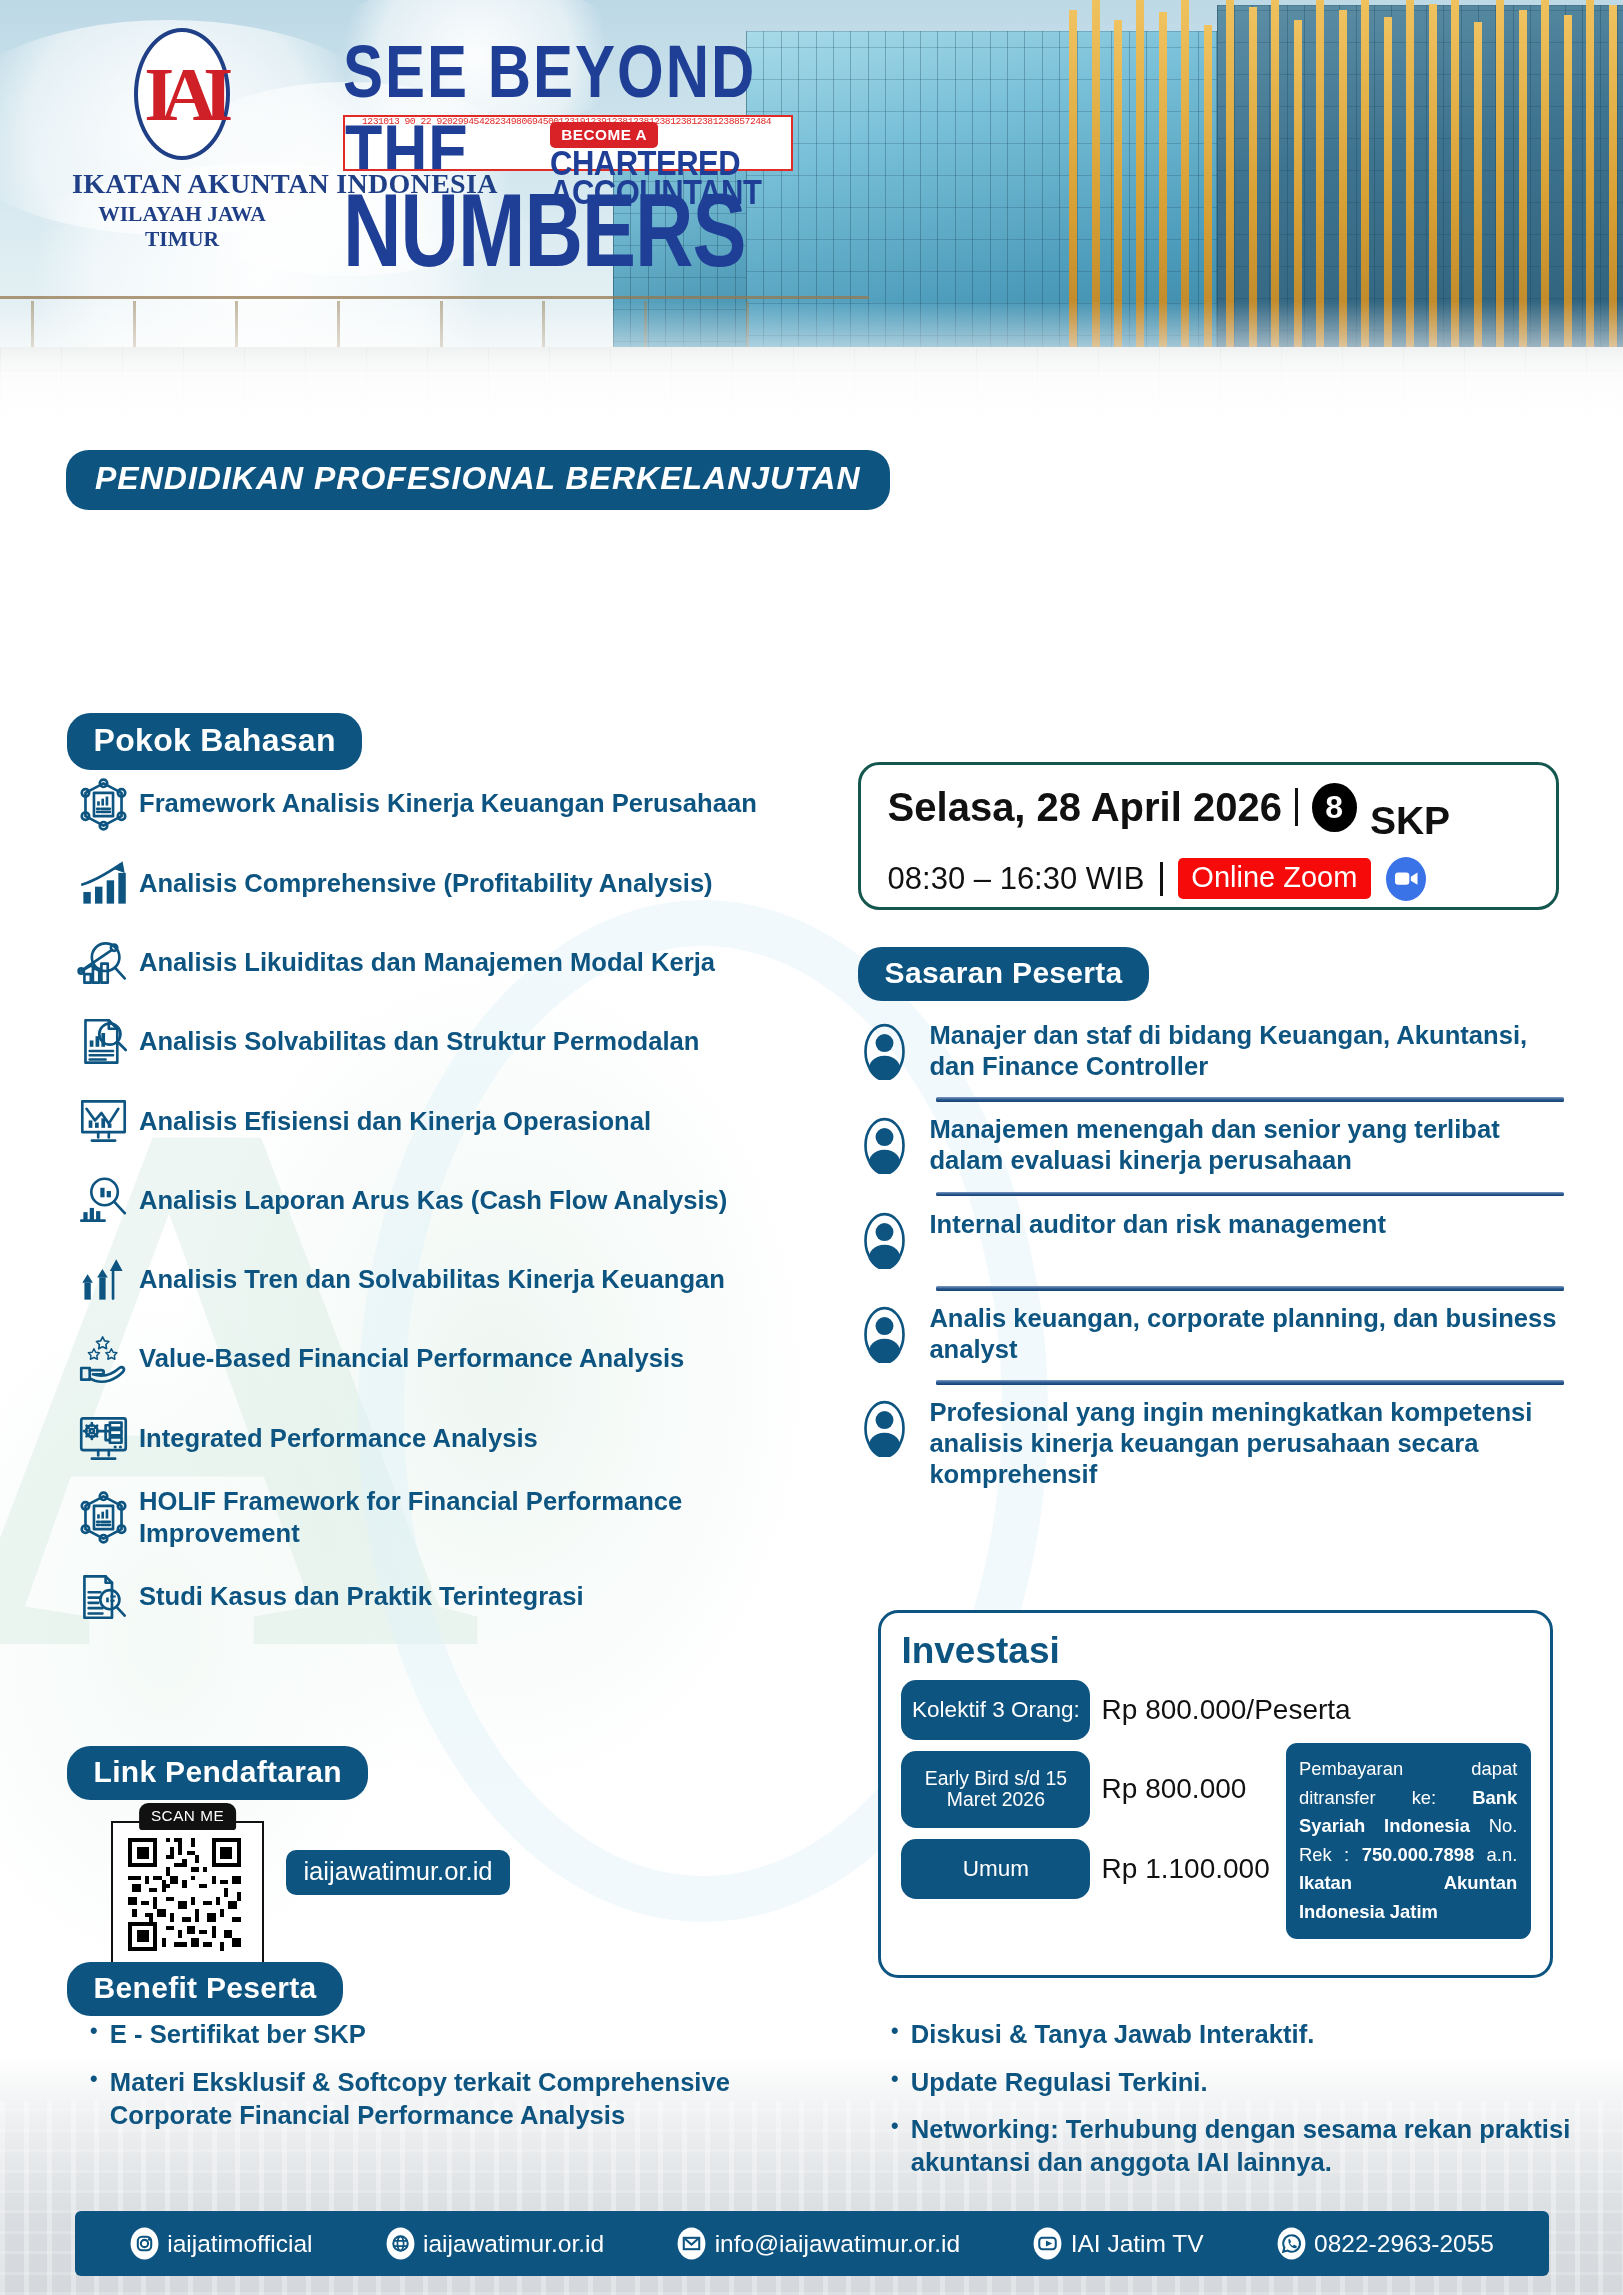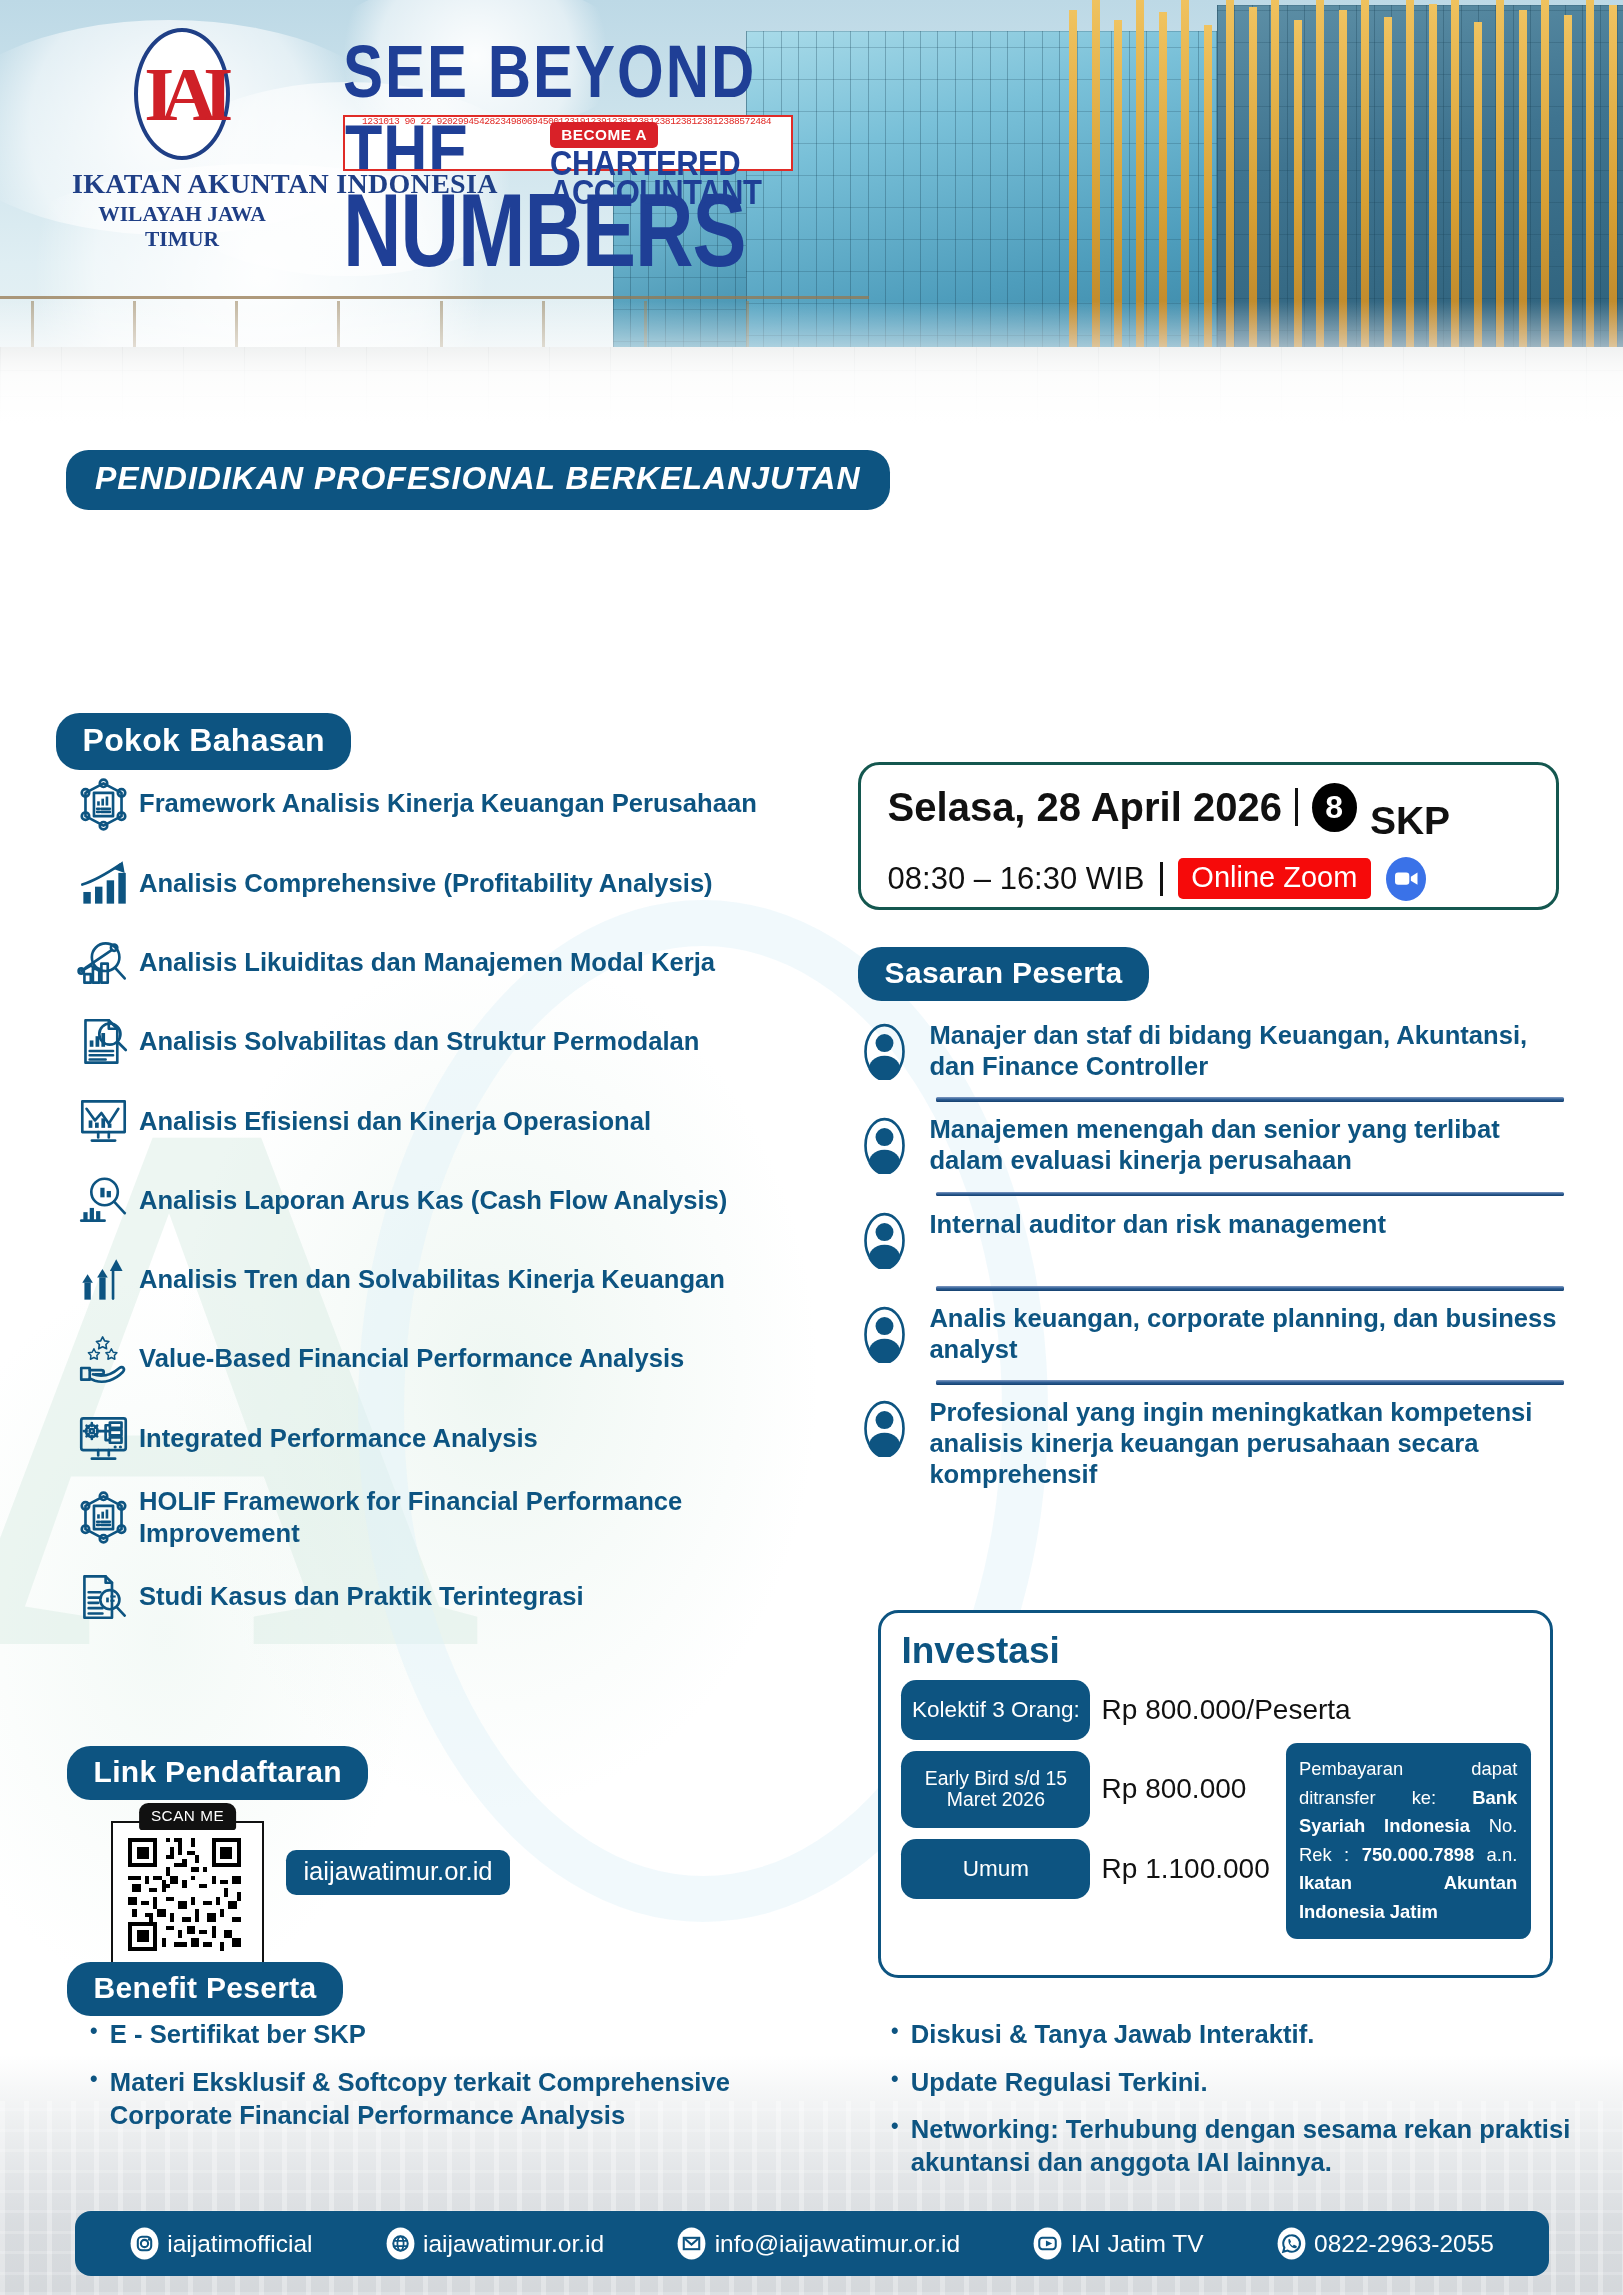--- a/index.html
+++ b/index.html
@@ -142,21 +142,21 @@
     position:absolute; left:66px; top:450px; font-size:32px; padding:10.2px 29px 13.3px;
     border-radius:22.5px; font-style:italic; letter-spacing:1px;
   }
   .title-main {
     position:absolute; left:67px; top:516px; width:1253px;
     font-family:"Liberation Sans Narrow","Liberation Sans", sans-serif;
     font-weight:bold; font-size:63px; line-height:1.08; color:#0d5481;
     letter-spacing:-0.5px;
   }
 
-  .pill-pokok { position:absolute; left:56px; top:713px; font-size:32px; }
+  .pill-pokok { position:absolute; left:67px; top:713px; font-size:32px; }
   .pill-sasaran { position:absolute; left:858px; top:947px; font-size:30px; }
   .pill-link { position:absolute; left:67px; top:1746px; font-size:30px; }
   .pill-benefit { position:absolute; left:67px; top:1962px; font-size:30px; }
 
   
   .topics { position:absolute; left:67px; top:772px; width:767px; }
   .topic { display:flex; align-items:center; margin-bottom:15.3px; min-height:64px; }
   .topic .ic { width:72px; flex:0 0 72px; display:flex; align-items:center; justify-content:center; }
   .topic .tx {
     font-family:"Liberation Sans Narrow","Liberation Sans", sans-serif;
@@ -282,21 +282,21 @@
     content:""; position:absolute; left:0; bottom:0; width:100%; height:194px;
     background-image:
       repeating-linear-gradient(90deg, rgba(255,255,255,.38) 0 5.1px, rgba(255,255,255,0) 5.1px 23.5px),
       repeating-linear-gradient(0deg, rgba(255,255,255,.26) 0 3.1px, rgba(255,255,255,0) 3.1px 20.4px);
     opacity:.8;
   }
 
   
   .footer {
     position:absolute; left:75px; top:2211px; width:1474px; height:65px;
-    background:#0d5481; border-radius:16px;
+    background:#0d5481; border-radius:6px;
     display:flex; align-items:center; justify-content:space-around; padding:0 18.4px;
   }
   .f-item { display:flex; align-items:center; gap:8.2px; }
   .f-ic { width:29px; height:33px; flex:0 0 29px; }
   .f-tx {
     font-family:"Liberation Sans Narrow","Liberation Sans", sans-serif;
     font-size:24.5px; color:#ffffff; white-space:nowrap;
   }
 </style>
 </head>

